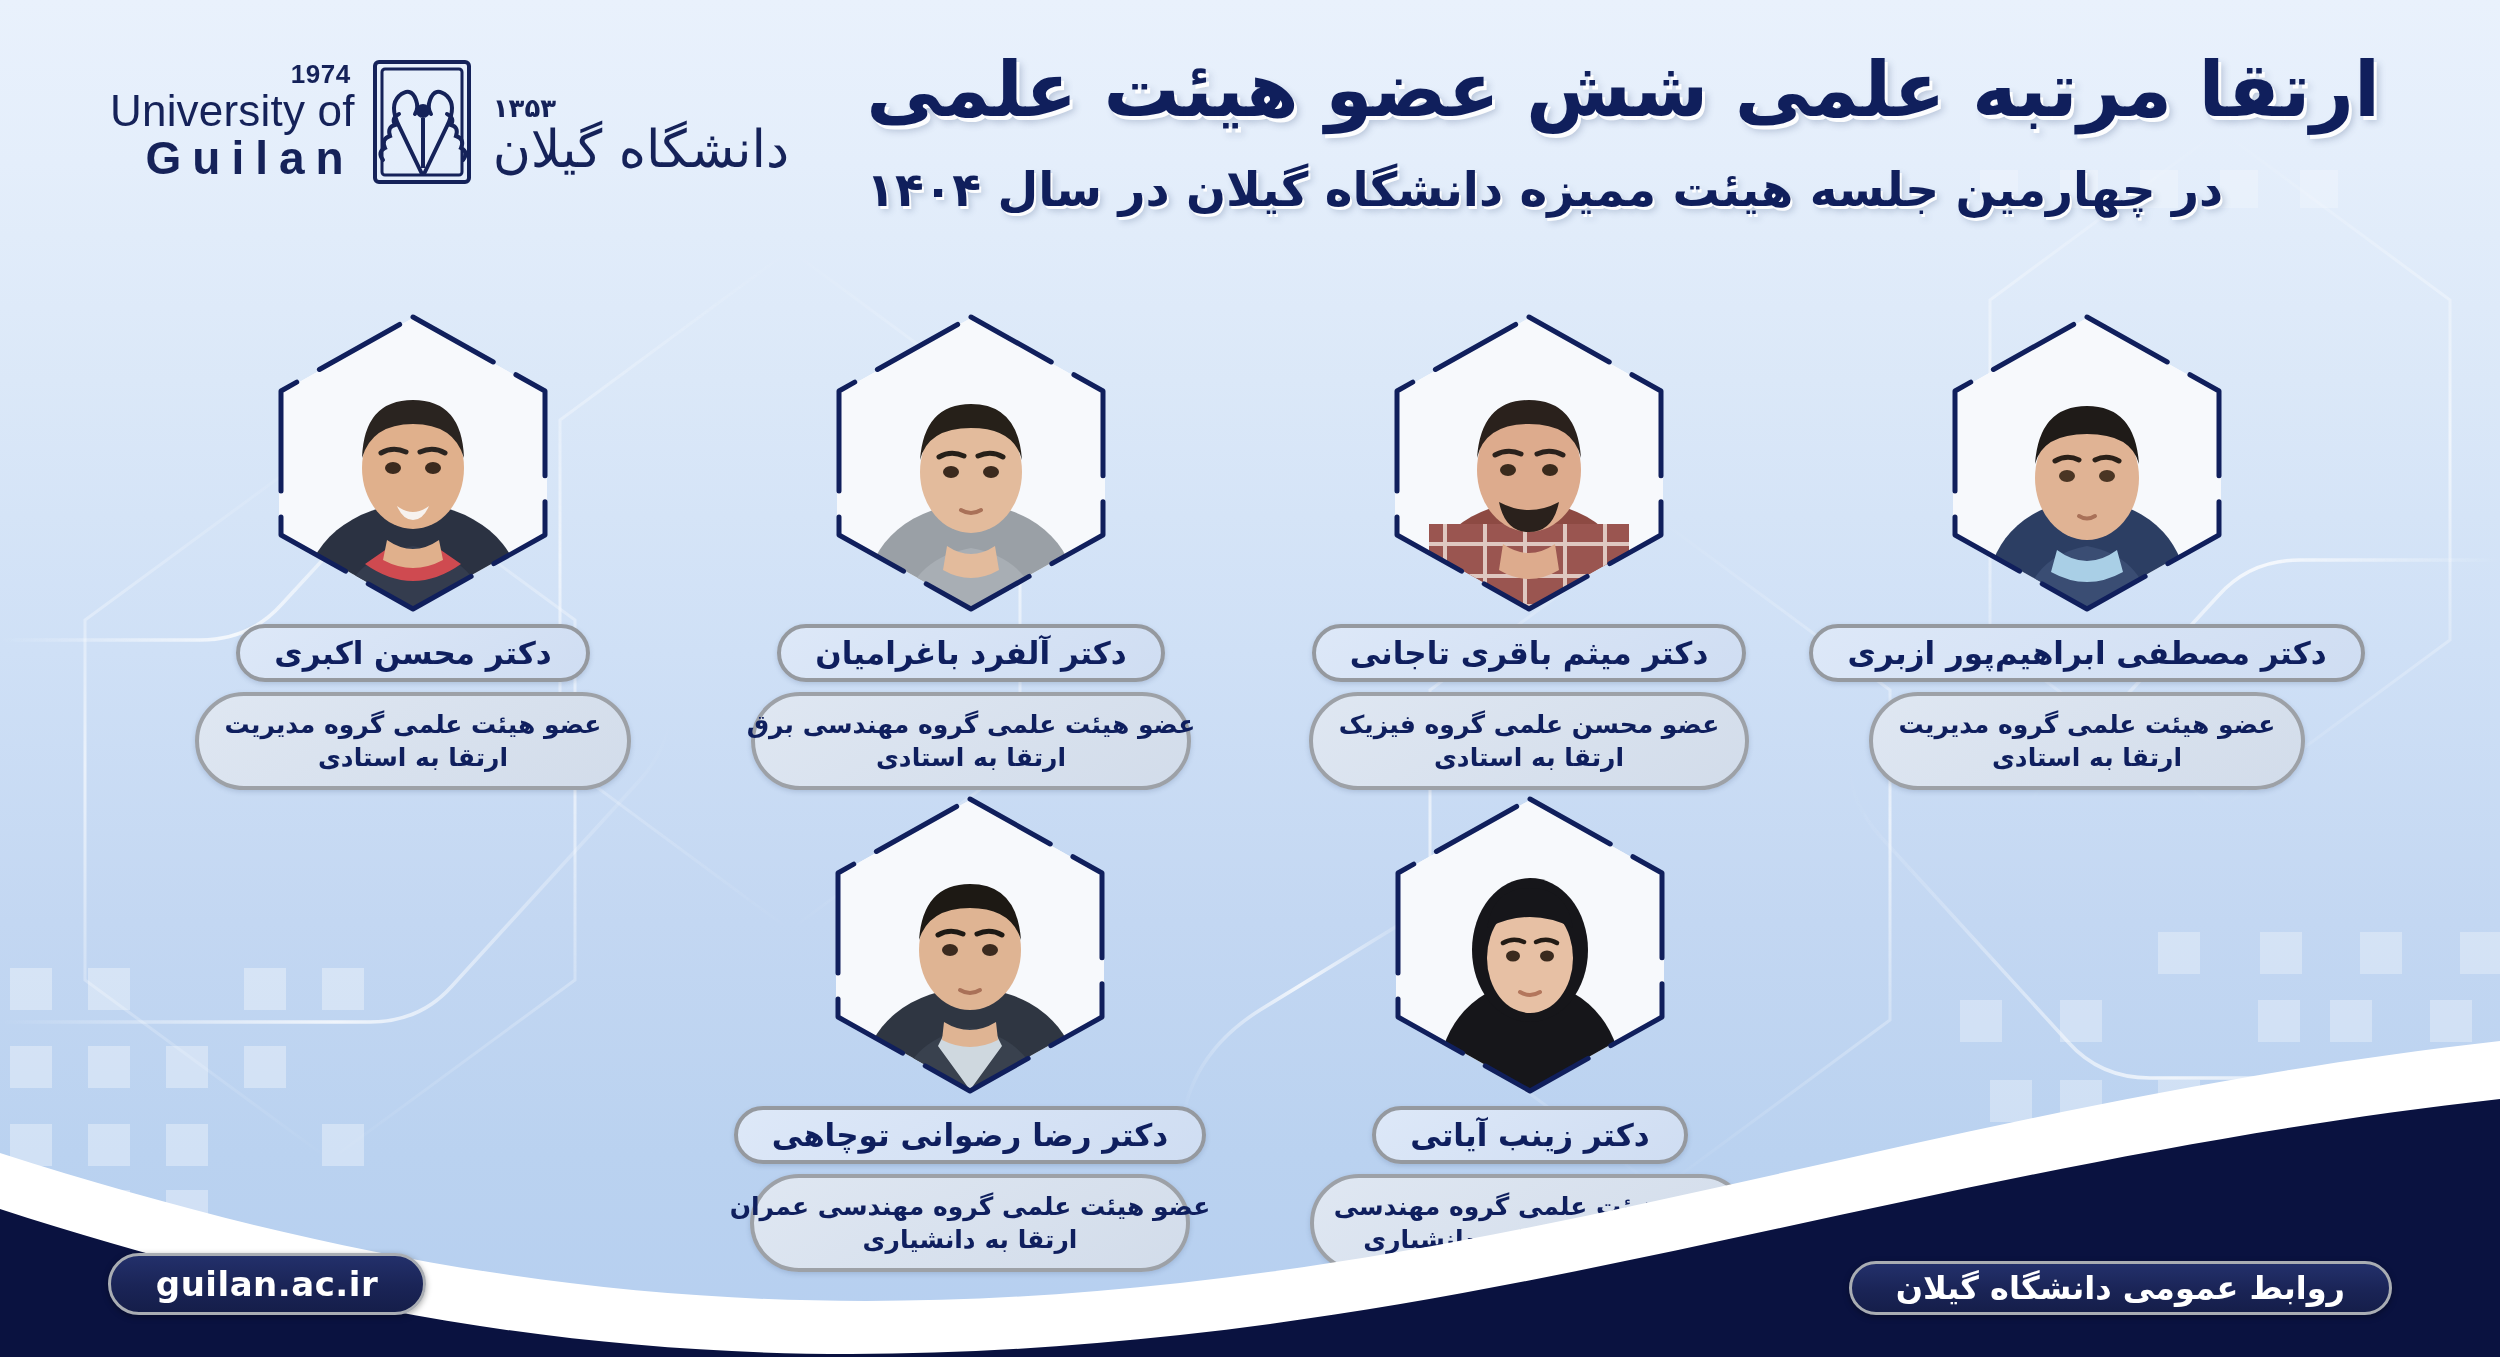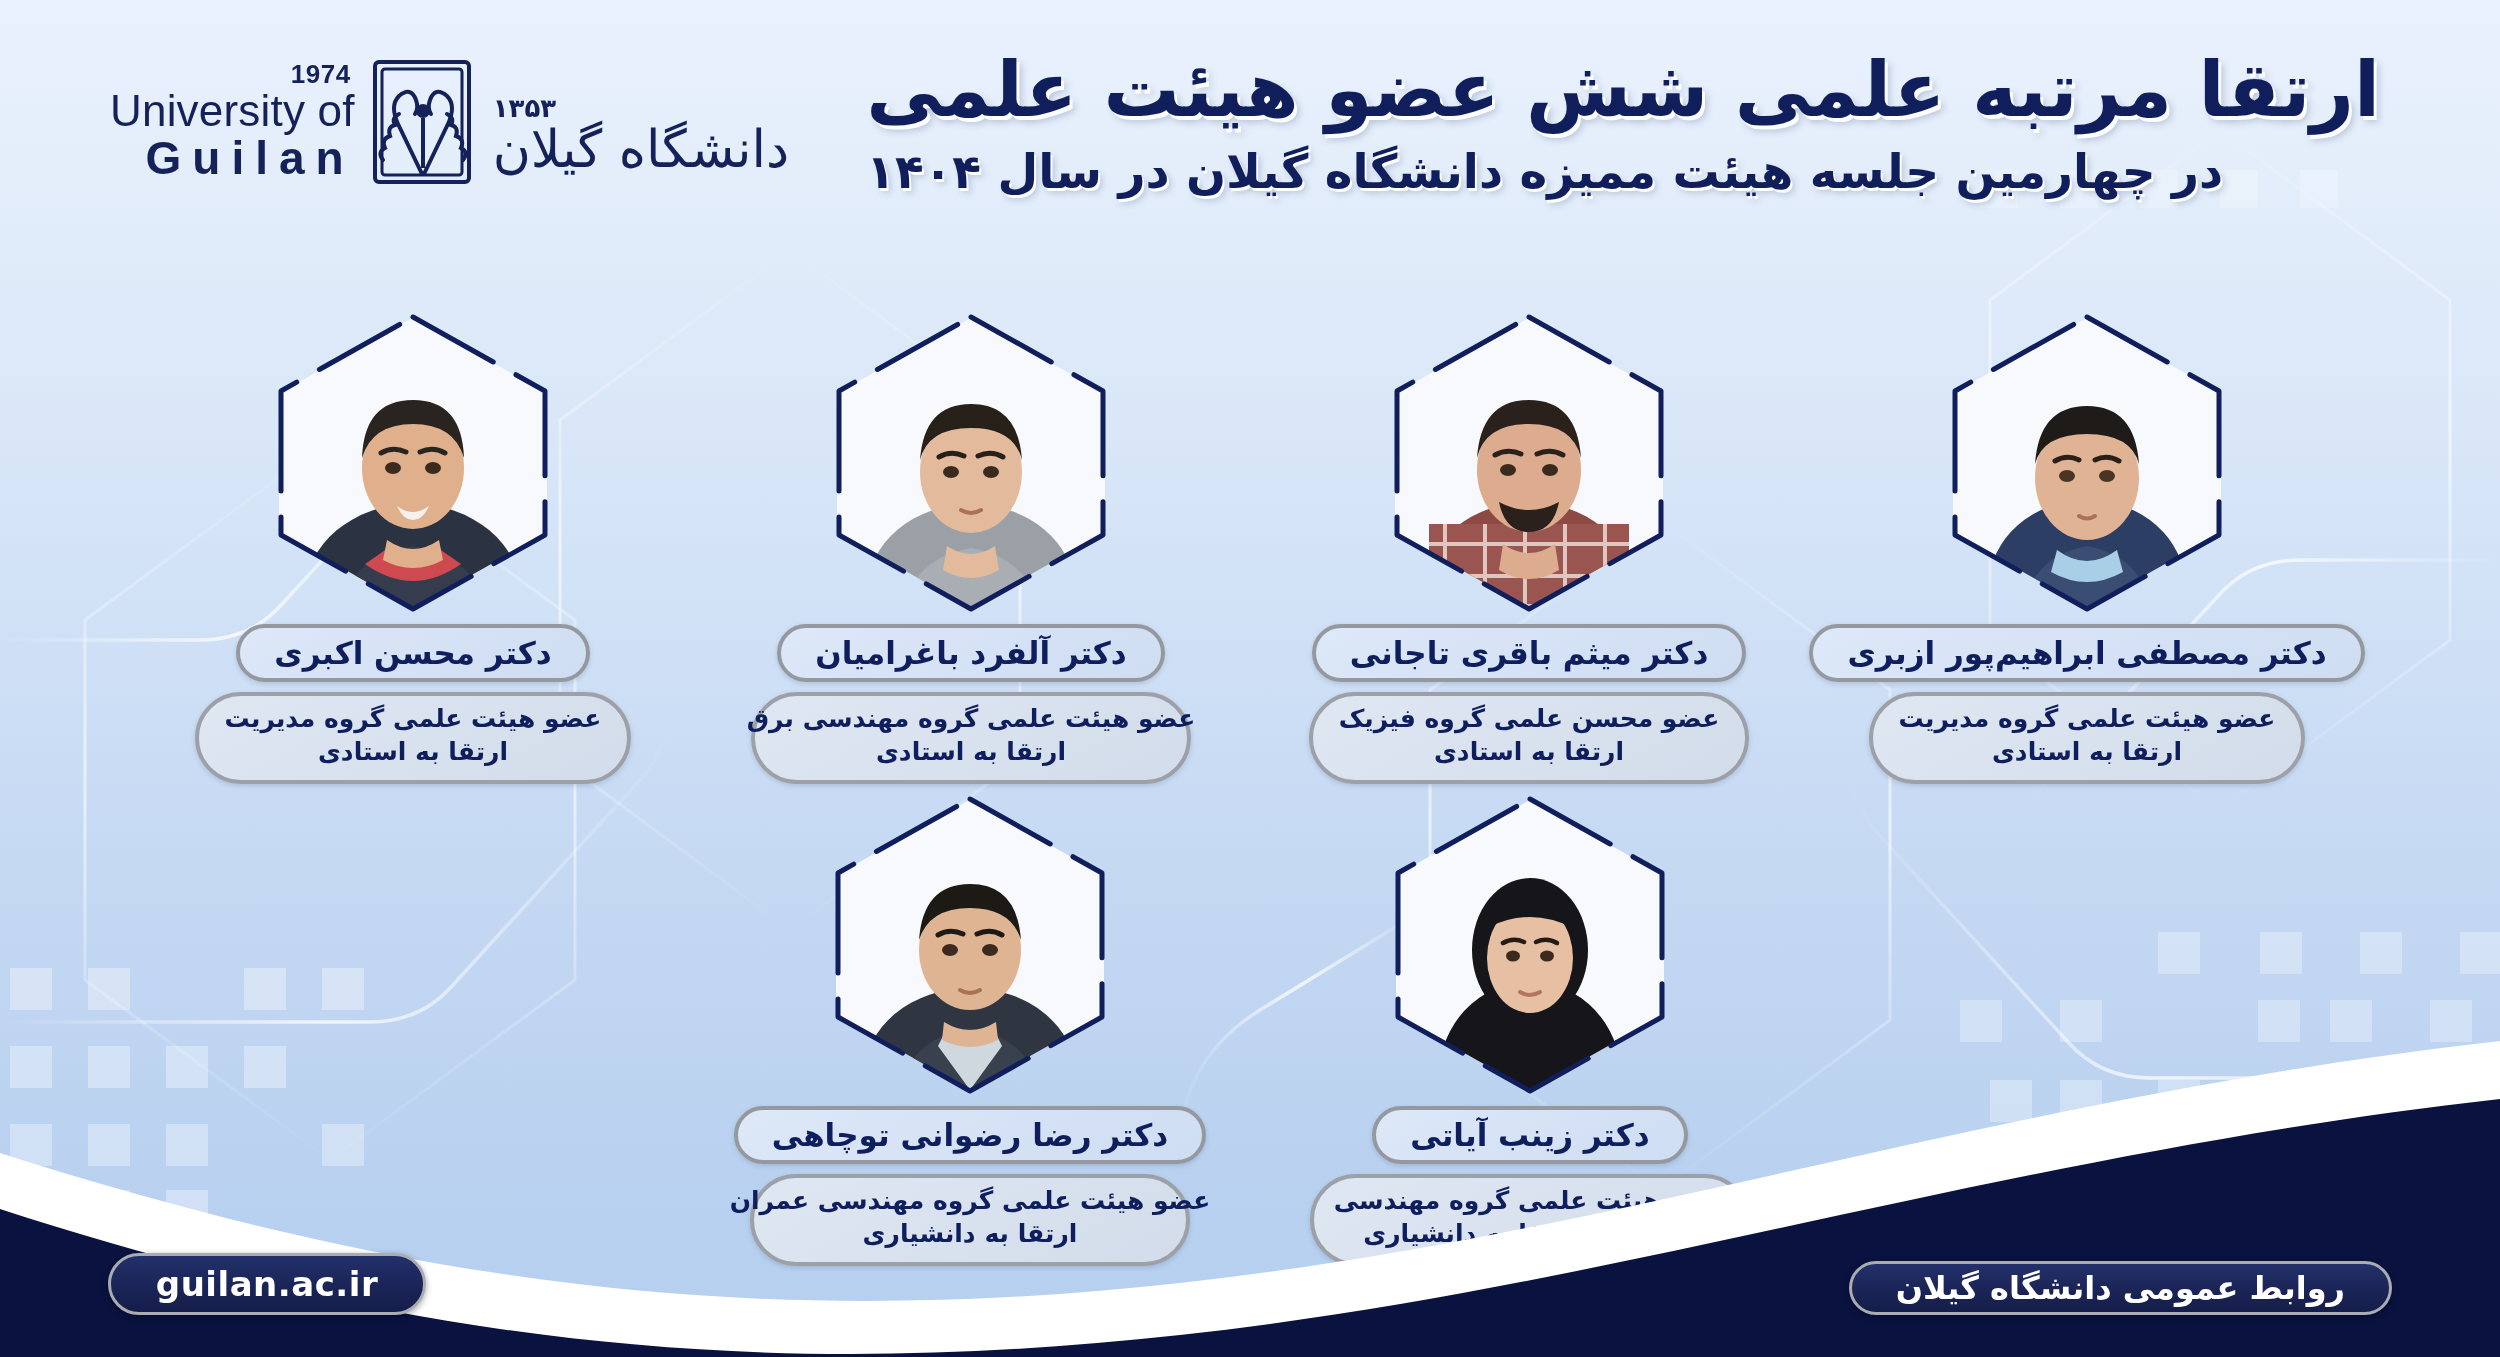--- a/index.html
+++ b/index.html
@@ -60,21 +60,21 @@
   }
 
   .titles { position:absolute; right:120px; top:32px; text-align:left; }
   .title-main {
     font-size:76px; font-weight:700; color:#101f5c;
     line-height:1.22; white-space:nowrap;
     text-shadow: 3px 4px 0 rgba(255,255,255,.95), 5px 6px 7px rgba(80,100,140,.30);
     font-family:"DejaVu Sans",sans-serif;
   }
   .title-sub {
-    margin-top:6px;
+    margin-top:24px;
     font-size:47px; font-weight:700; color:#101f5c;
     line-height:1.25; white-space:nowrap;
     text-shadow: 2px 3px 0 rgba(255,255,255,.95), 4px 5px 6px rgba(80,100,140,.28);
     font-family:"DejaVu Sans",sans-serif;
   }
 
   
   .row { position:absolute; display:flex; justify-content:center; gap:0; }
   .row-top { top:318px; left:0; width:2500px; }
   .row-bottom { top:800px; left:0; width:2500px; }
@@ -115,21 +115,21 @@
     margin-top:16px;
     min-height:58px; padding:4px 34px;
     font-size:31px;
     white-space:nowrap;
     background:linear-gradient(150deg,#dde8f8 0%,#cfddf2 100%);
     border-image:linear-gradient(160deg,#b4b8bd,#7e8389 30%,#f2f4f6 52%,#83878d 75%,#c0c3c8) 1;
     border:4px solid #95999f;
   }
   .pill-role {
     margin-top:10px;
-    padding:6px 26px 12px;
+    padding:12px 26px 12px;
     font-size:25px; line-height:1.32;
     border:4px solid #9da1a7;
     background:linear-gradient(150deg,#dfe7f2 0%,#d2dcea 100%);
     max-width:440px;
   }
   .pill-role span { display:block; white-space:nowrap; }
 
   
   .wave { position:absolute; left:0; bottom:0; width:2500px; height:400px; }
 

